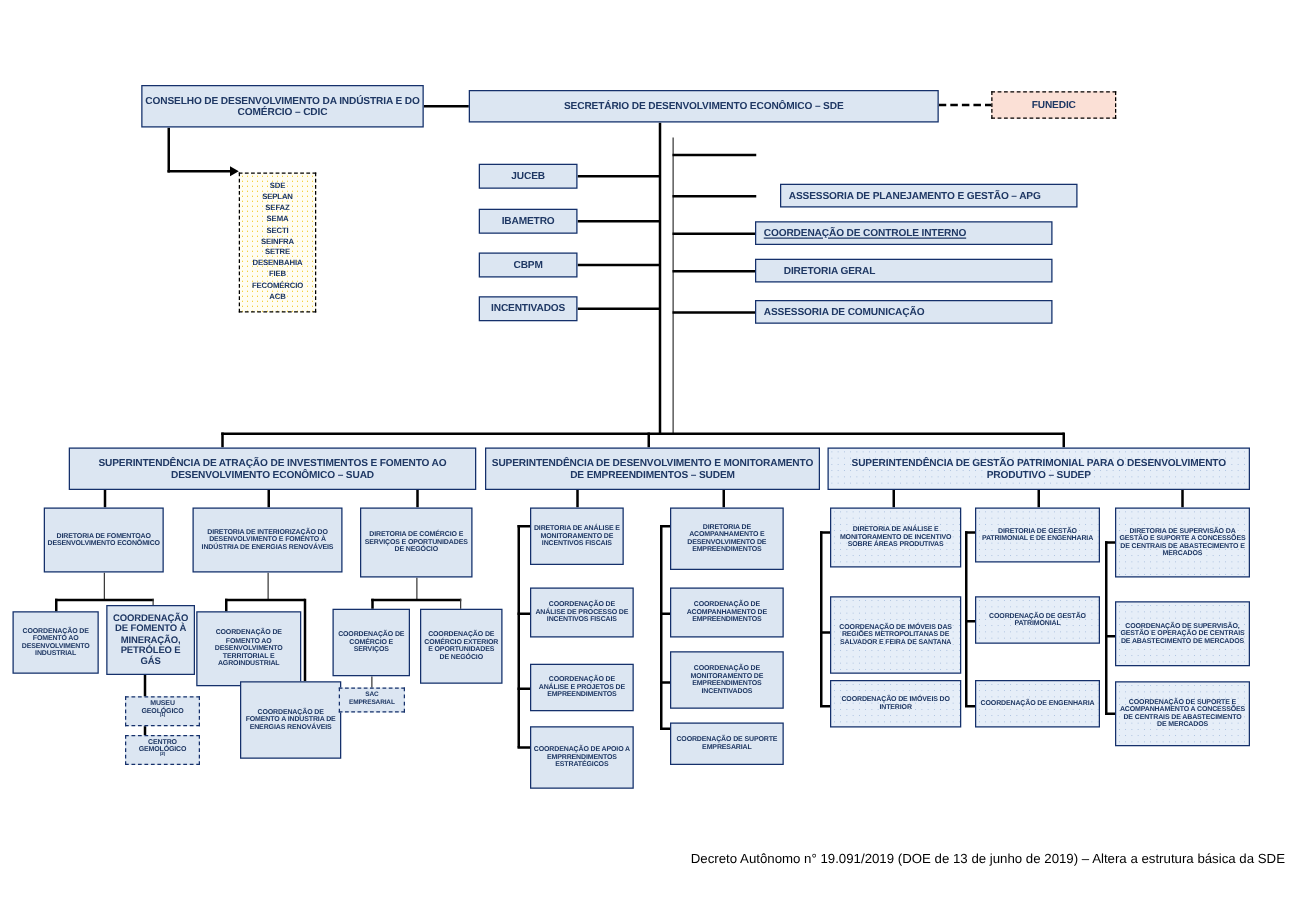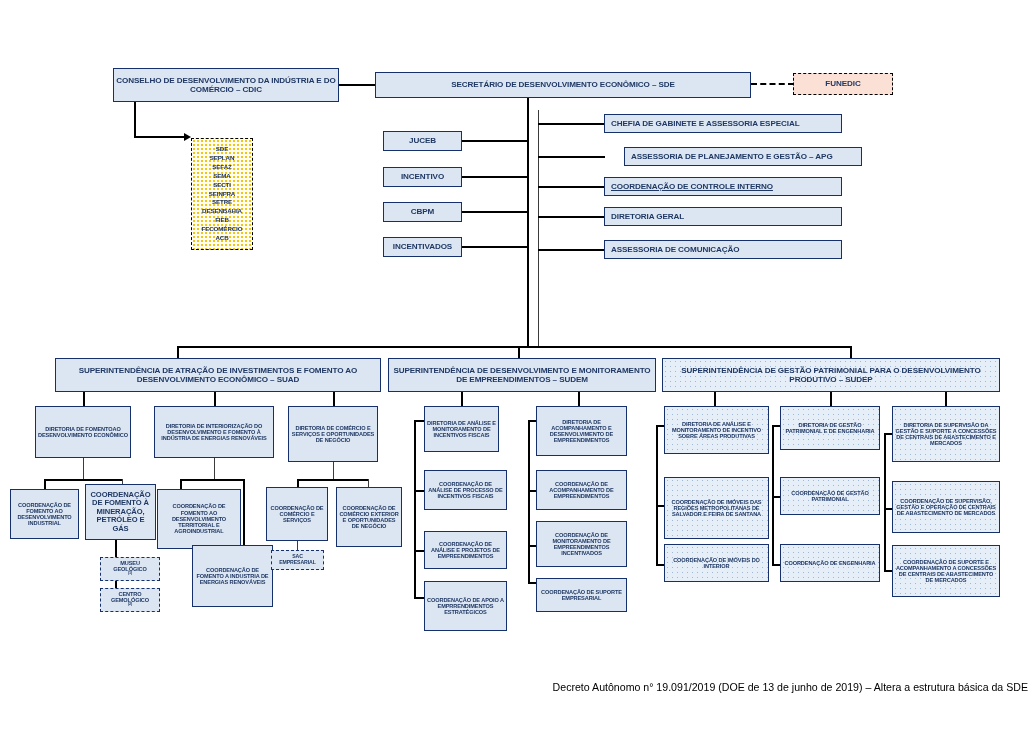--- a/index.html
+++ b/index.html
@@ -126,47 +126,44 @@
     <span>FECOMÉRCIO</span>
     <span>ACB</span>
   </div>
 
   <div class="ln v" style="left:527px;top:98px;height:249px;"></div>
 
   <div class="box fs8" style="left:383px;top:131px;width:79px;height:20px;">
     <span>JUCEB</span>
   </div>
   <div class="box fs8" style="left:383px;top:167px;width:79px;height:20px;">
-    <span>INCENTIVO</span>
+    <span>IBAMETRO</span>
   </div>
   <div class="box fs8" style="left:383px;top:202px;width:79px;height:20px;">
     <span>CBPM</span>
   </div>
   <div class="box fs8" style="left:383px;top:237px;width:79px;height:20px;">
     <span>INCENTIVADOS</span>
   </div>
 
   <div class="ln h" style="left:462px;top:140px;width:66px;"></div>
   <div class="ln h" style="left:462px;top:176px;width:66px;"></div>
   <div class="ln h" style="left:462px;top:211px;width:66px;"></div>
   <div class="ln h" style="left:462px;top:246px;width:66px;"></div>
 
   <div class="ln v thin" style="left:538px;top:110px;height:237px;"></div>
 
-  <div class="box fs8" style="left:604px;top:114px;width:238px;height:19px;justify-content:flex-start;">
-    <span style="text-align:left;padding-left:4px;">CHEFIA DE GABINETE E ASSESSORIA ESPECIAL</span>
-  </div>
   <div class="box fs8" style="left:604px;top:147px;width:238px;height:19px;justify-content:flex-start;margin-left:20px;">
     <span style="text-align:left;padding-left:4px;">ASSESSORIA DE PLANEJAMENTO E GESTÃO – APG</span>
   </div>
   <div class="box fs8" style="left:604px;top:177px;width:238px;height:19px;justify-content:flex-start;text-decoration:underline;">
     <span style="text-align:left;padding-left:4px;">COORDENAÇÃO DE CONTROLE INTERNO</span>
   </div>
   <div class="box fs8" style="left:604px;top:207px;width:238px;height:19px;justify-content:flex-start;">
-    <span style="text-align:left;padding-left:4px;">DIRETORIA GERAL</span>
+    <span style="text-align:left;padding-left:4px;margin-left:16px;">DIRETORIA GERAL</span>
   </div>
   <div class="box fs8" style="left:604px;top:240px;width:238px;height:19px;justify-content:flex-start;">
     <span style="text-align:left;padding-left:4px;">ASSESSORIA DE COMUNICAÇÃO</span>
   </div>
 
   <div class="ln h" style="left:538px;top:123px;width:67px;"></div>
   <div class="ln h" style="left:538px;top:156px;width:67px;"></div>
   <div class="ln h" style="left:538px;top:186px;width:67px;"></div>
   <div class="ln h" style="left:538px;top:216px;width:67px;"></div>
   <div class="ln h" style="left:538px;top:249px;width:67px;"></div>

